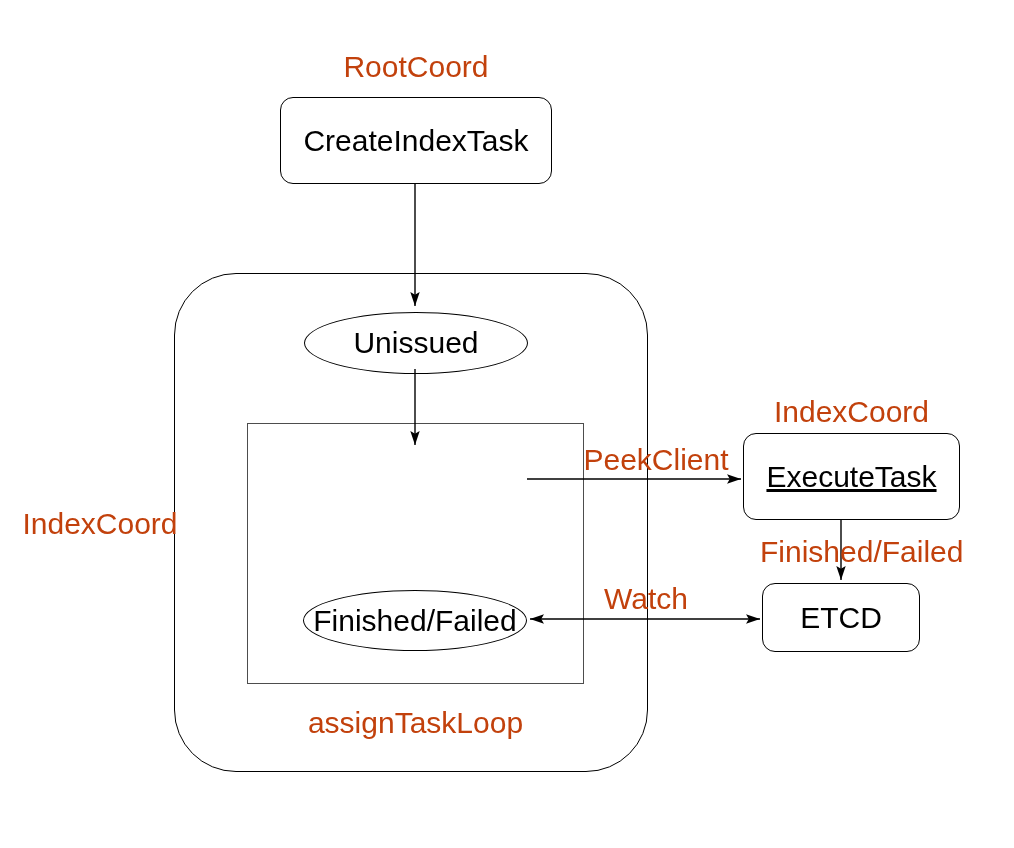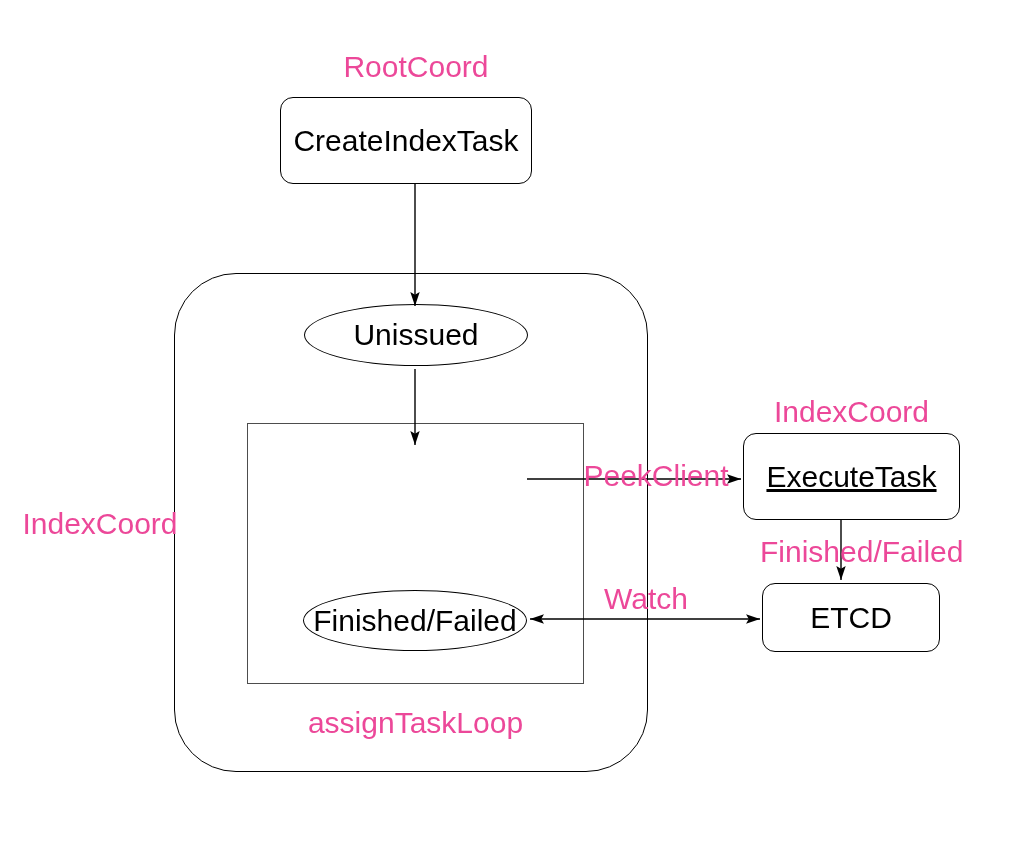--- a/index.html
+++ b/index.html
@@ -14,21 +14,21 @@
     background: #ffffff;
     font-family: "Liberation Sans", sans-serif;
     color: #000000;
     overflow: hidden;
   }
   .lbl {
     position: absolute;
     font-size: 30px;
     line-height: 1.05;
     text-align: center;
-    color: #ec4899;
+    color: #c2410c;
     white-space: nowrap;
     z-index: 6;
   }
   .node {
     position: absolute;
     display: flex;
     align-items: center;
     justify-content: center;
     font-size: 30px;
     background: #ffffff;
@@ -72,54 +72,54 @@
 <div id="canvas">
 
   <div class="container-outer"></div>
   <div class="container-inner"></div>
 
   <div class="lbl" style="left:280px; top:51px; width:272px;">RootCoord</div>
   <div class="lbl" style="left:18px; top:508px; width:164px;">IndexCoord</div>
   <div class="lbl" style="left:743px; top:396px; width:217px;">IndexCoord</div>
   <div class="lbl" style="left:247px; top:707px; width:337px;">assignTaskLoop</div>
 
-  <div class="node rounded" style="left:280px; top:97px; width:252px; height:87px;">
+  <div class="node rounded" style="left:280px; top:97px; width:272px; height:87px;">
     <span>CreateIndexTask</span>
   </div>
 
-  <div class="node ellipse" style="left:304px; top:304px; width:224px; height:62px;justify-content:center;">
+  <div class="node ellipse" style="left:304px; top:312px; width:224px; height:62px;justify-content:center;">
     <span>Unissued</span>
   </div>
 
 
   <div class="node ellipse" style="left:303px; top:590px; width:224px; height:61px;">
     <span>Finished/Failed</span>
   </div>
 
   <div class="node rounded" style="left:743px; top:433px; width:217px; height:87px;text-decoration:underline;">
     <span>ExecuteTask</span>
   </div>
 
-  <div class="node rounded" style="left:762px; top:583px; width:178px; height:69px;">
+  <div class="node rounded" style="left:762px; top:583px; width:158px; height:69px;">
     <span>ETCD</span>
   </div>
 
   <svg id="edges-svg">
     <defs>
       <marker id="arrowR" markerUnits="userSpaceOnUse" markerWidth="16" markerHeight="12" viewBox="0 0 16 12" refX="15" refY="6" orient="auto">
         <path d="M1,1.3 L15,6 L1,10.7 L3.8,6 Z" fill="#000000"></path>
       </marker>
       <marker id="arrowL" markerUnits="userSpaceOnUse" markerWidth="16" markerHeight="12" viewBox="0 0 16 12" refX="1" refY="6" orient="auto">
         <path d="M15,1.3 L1,6 L15,10.7 L12.2,6 Z" fill="#000000"></path>
       </marker>
     </defs>
     <line x1="415" y1="184" x2="415" y2="306" marker-end="url(#arrowR)"></line>
     <line x1="415" y1="369" x2="415" y2="445" marker-end="url(#arrowR)"></line>
     <line x1="527" y1="479" x2="741" y2="479" marker-end="url(#arrowR)"></line>
     <line x1="841" y1="520" x2="841" y2="580" marker-end="url(#arrowR)"></line>
     <line x1="530" y1="619" x2="760" y2="619" marker-start="url(#arrowL)" marker-end="url(#arrowR)"></line>
   </svg>
 
-  <div class="lbl" style="left:581px; top:444px; width:150px;margin-top:16px;">PeekClient</div>
+  <div class="lbl" style="left:581px; top:444px; width:150px;">PeekClient</div>
   <div class="lbl" style="left:760px; top:536px; width:200px;">Finished/Failed</div>
   <div class="lbl" style="left:601px; top:583px; width:90px;text-align:center;">Watch</div>
 
 </div>
 
 </body></html>

